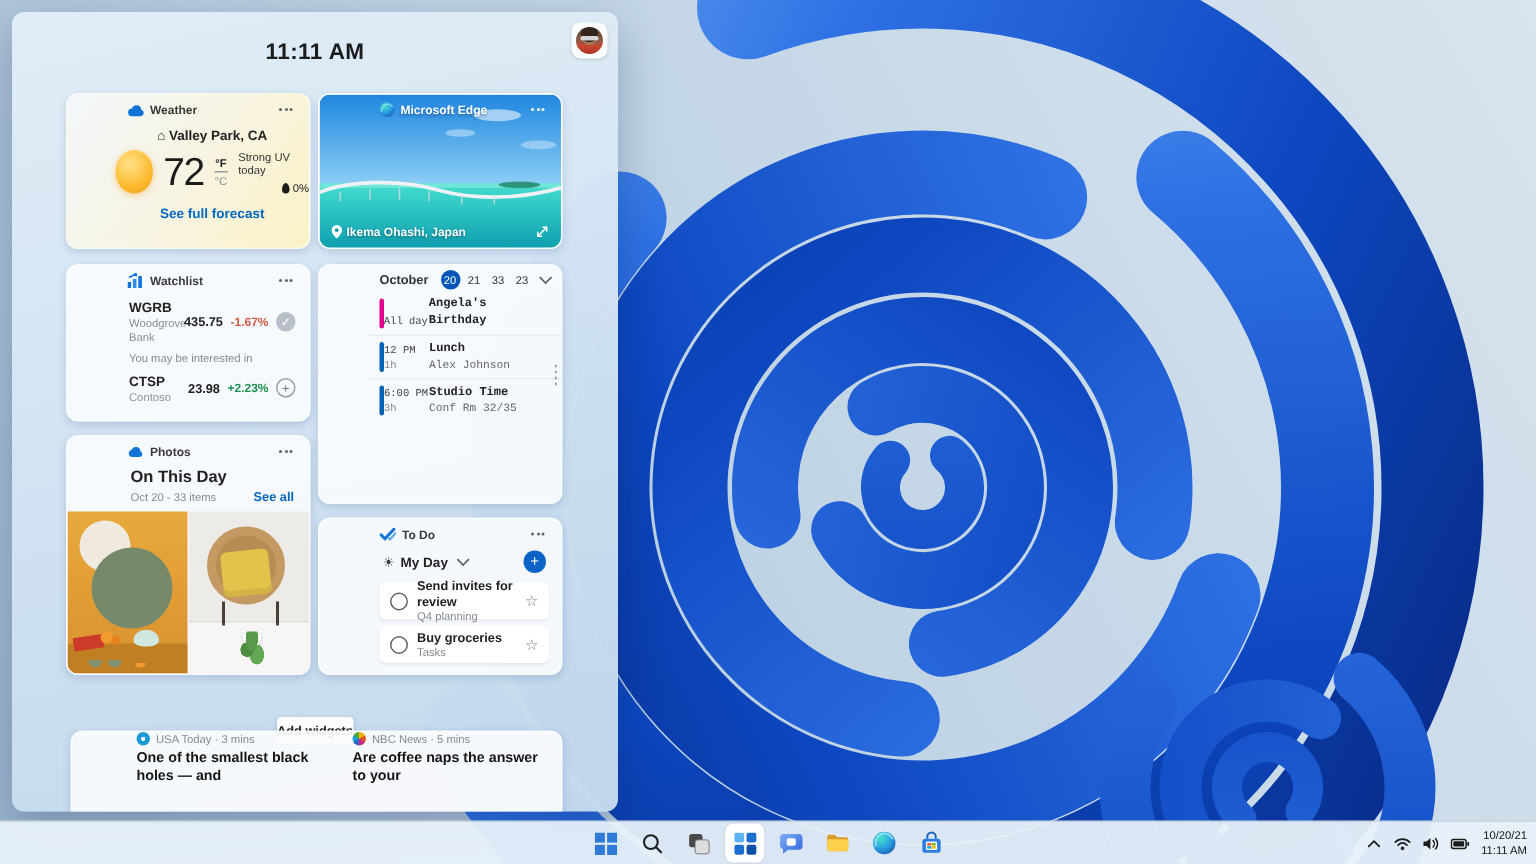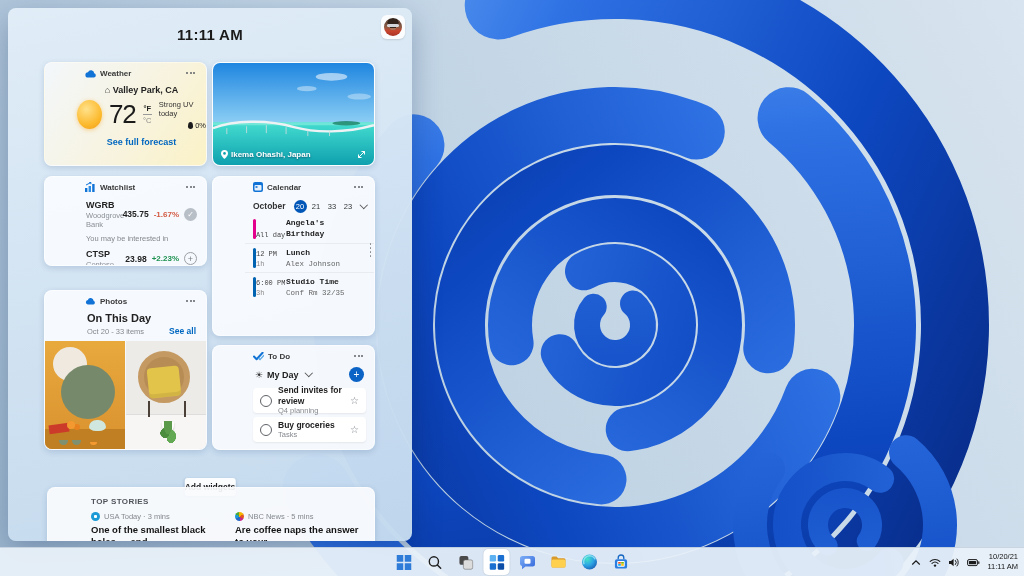--- a/index.html
+++ b/index.html
@@ -50,21 +50,21 @@
   .edgec .card-head{position:relative;}
   .edgec .card-title{color:#fff;text-shadow:0 1px 2px rgba(0,30,80,.4);}
   .edge-search{position:absolute;left:8px;right:8px;top:24px;height:19px;}
   .edge-search input{width:100%;height:100%;box-sizing:border-box;border:none;border-radius:3px;background:#fff;padding:0 18px 0 7px;font-size:8.5px;color:#333;font-family:"Liberation Sans",sans-serif;box-shadow:0 1px 3px rgba(0,30,80,.25);}
   .edge-search input::placeholder{color:#5f6368;}
   .edge-search svg{position:absolute;right:5px;top:4px;}
   .edge-cap{position:absolute;left:8px;right:8px;bottom:6px;display:flex;align-items:center;gap:3px;color:#fff;font-size:8px;font-weight:600;text-shadow:0 1px 2px rgba(0,30,60,.5);}
   .edge-cap .expand{margin-left:auto;cursor:pointer;}
 
   
-  .watch{left:36px;top:168px;width:163px;height:90px;}
+  .watch{left:36px;top:168px;width:163px;height:105px;}
   .stock{display:flex;align-items:center;gap:5px;padding:3px 9px 2px 9px;}
   .stock .sym{font-size:9px;font-weight:700;color:#222;line-height:1.2;}
   .stock .co{font-size:7.5px;color:#8a8f96;line-height:1.2;}
   .stock .idcol{flex:1;min-width:0;}
   .stock .price{font-size:8.5px;font-weight:700;color:#222;}
   .stock .chg{font-size:8px;font-weight:700;}
   .chg.neg{color:#d35a43;}
   .chg.pos{color:#1c9150;}
   .stk-ic{width:13px;height:13px;border-radius:50%;display:flex;align-items:center;justify-content:center;font-size:8px;cursor:pointer;}
   .stk-ic.done{background:#b9bfc7;color:#fff;}
@@ -240,20 +240,39 @@
         <rect x="0" y="0" width="163" height="62" fill="url(#sky)"></rect>
         <rect x="0" y="60" width="163" height="44" fill="url(#sea)"></rect>
         <rect x="0" y="60" width="163" height="3" fill="#7ce8da" opacity=".8"></rect>
         <ellipse cx="120" cy="14" rx="16" ry="4" fill="#fff" opacity=".55"></ellipse>
         <ellipse cx="95" cy="26" rx="10" ry="2.6" fill="#fff" opacity=".4"></ellipse>
         <ellipse cx="148" cy="34" rx="12" ry="3" fill="#fff" opacity=".35"></ellipse>
         <ellipse cx="135" cy="61" rx="14" ry="2.2" fill="#1e7f64" opacity=".8"></ellipse>
         <path d="M0 66 C20 58 55 57 82 65 C104 71 134 71 163 63" stroke="#eef2f4" stroke-width="2.4" fill="none"></path>
         <path d="M14 66 v6 M34 64 v7 M54 63 v8 M74 65 v7 M96 68 v6 M118 69 v5" stroke="#d7dde0" stroke-width="1" opacity=".8"></path>
       </svg>
+      <div class="card-head">
+        <svg width="10" height="10" viewBox="0 0 10 10">
+          <defs>
+              <radialGradient id="eg1" cx=".35" cy=".3" r=".9">
+                <stop offset="0" stop-color="#45e2c8"></stop>
+                <stop offset=".45" stop-color="#2ba4e4"></stop>
+                <stop offset="1" stop-color="#1847b0"></stop>
+              </radialGradient>
+            </defs>
+          <circle cx="5" cy="5" r="5" fill="url(#eg1)"></circle>
+            <path d="M1.5 6.5 A4 4 0 0 1 8.8 3.4" stroke="#9fe8f2" stroke-width="1" fill="none" opacity=".7"></path>
+        </svg>
+        <span class="card-title">Microsoft Edge</span>
+        <span class="dots light">
+            <i></i>
+            <i></i>
+            <i></i>
+          </span>
+      </div>
       <div class="edge-cap">
         <svg width="7" height="9" viewBox="0 0 7 9">
             <path d="M3.5 0 A3.5 3.5 0 0 1 7 3.5 C7 6 3.5 9 3.5 9 C3.5 9 0 6 0 3.5 A3.5 3.5 0 0 1 3.5 0 Z" fill="#fff"></path>
             <circle cx="3.5" cy="3.4" r="1.3" fill="#0d9fae"></circle>
           </svg>
         <span>Ikema Ohashi, Japan</span>
         <svg class="expand" width="9" height="9" viewBox="0 0 12 12">
             <path d="M2 10 L10 2 M6.5 2 H10 V5.5 M5.5 10 H2 V6.5" stroke="#fff" stroke-width="1.3" fill="none" stroke-linecap="round"></path>
           </svg>
       </div>
@@ -289,33 +308,20 @@
           <div class="sym">CTSP</div>
           <div class="co">Contoso</div>
         </span>
         <span class="price">23.98</span>
         <span class="chg pos">+2.23%</span>
         <span class="stk-ic add">+</span>
       </div>
     </div>
 
     <div class="card cal">
-      <div class="card-head">
-        <svg width="10" height="10" viewBox="0 0 10 10">
-            <rect x="0" y="0" width="10" height="10" rx="2" fill="#1273d6"></rect>
-            <rect x="1.5" y="3" width="7" height="5.5" rx="1" fill="#fff" opacity=".9"></rect>
-            <rect x="2.5" y="4.2" width="2" height="1.6" fill="#1273d6"></rect>
-          </svg>
-        <span class="card-title">Calendar</span>
-        <span class="dots">
-            <i></i>
-            <i></i>
-            <i></i>
-          </span>
-      </div>
       <div class="cal-sub">
         <span class="cal-month">October</span>
         <span class="cal-days">
           <span class="day sel">20</span>
           <span class="day">21</span>
           <span class="day">33</span>
           <span class="day">23</span>
           <span class="chev"></span>
         </span>
       </div>
@@ -429,21 +435,20 @@
             <div class="t-t">Buy groceries</div>
             <div class="t-s">Tasks</div>
           </span>
         <span class="star">☆</span>
       </div>
     </div>
 
     <button class="addw">Add widgets</button>
 
     <div class="card stories">
-      <div class="st-head">TOP STORIES</div>
       <div class="st-row">
         <div class="story">
           <div class="st-meta">
               <span class="src-ic usat"></span>
               <span>USA Today · 3 mins</span>
             </div>
           <div class="st-hl">One of the smallest black holes — and</div>
         </div>
         <div class="story">
           <div class="st-meta">

